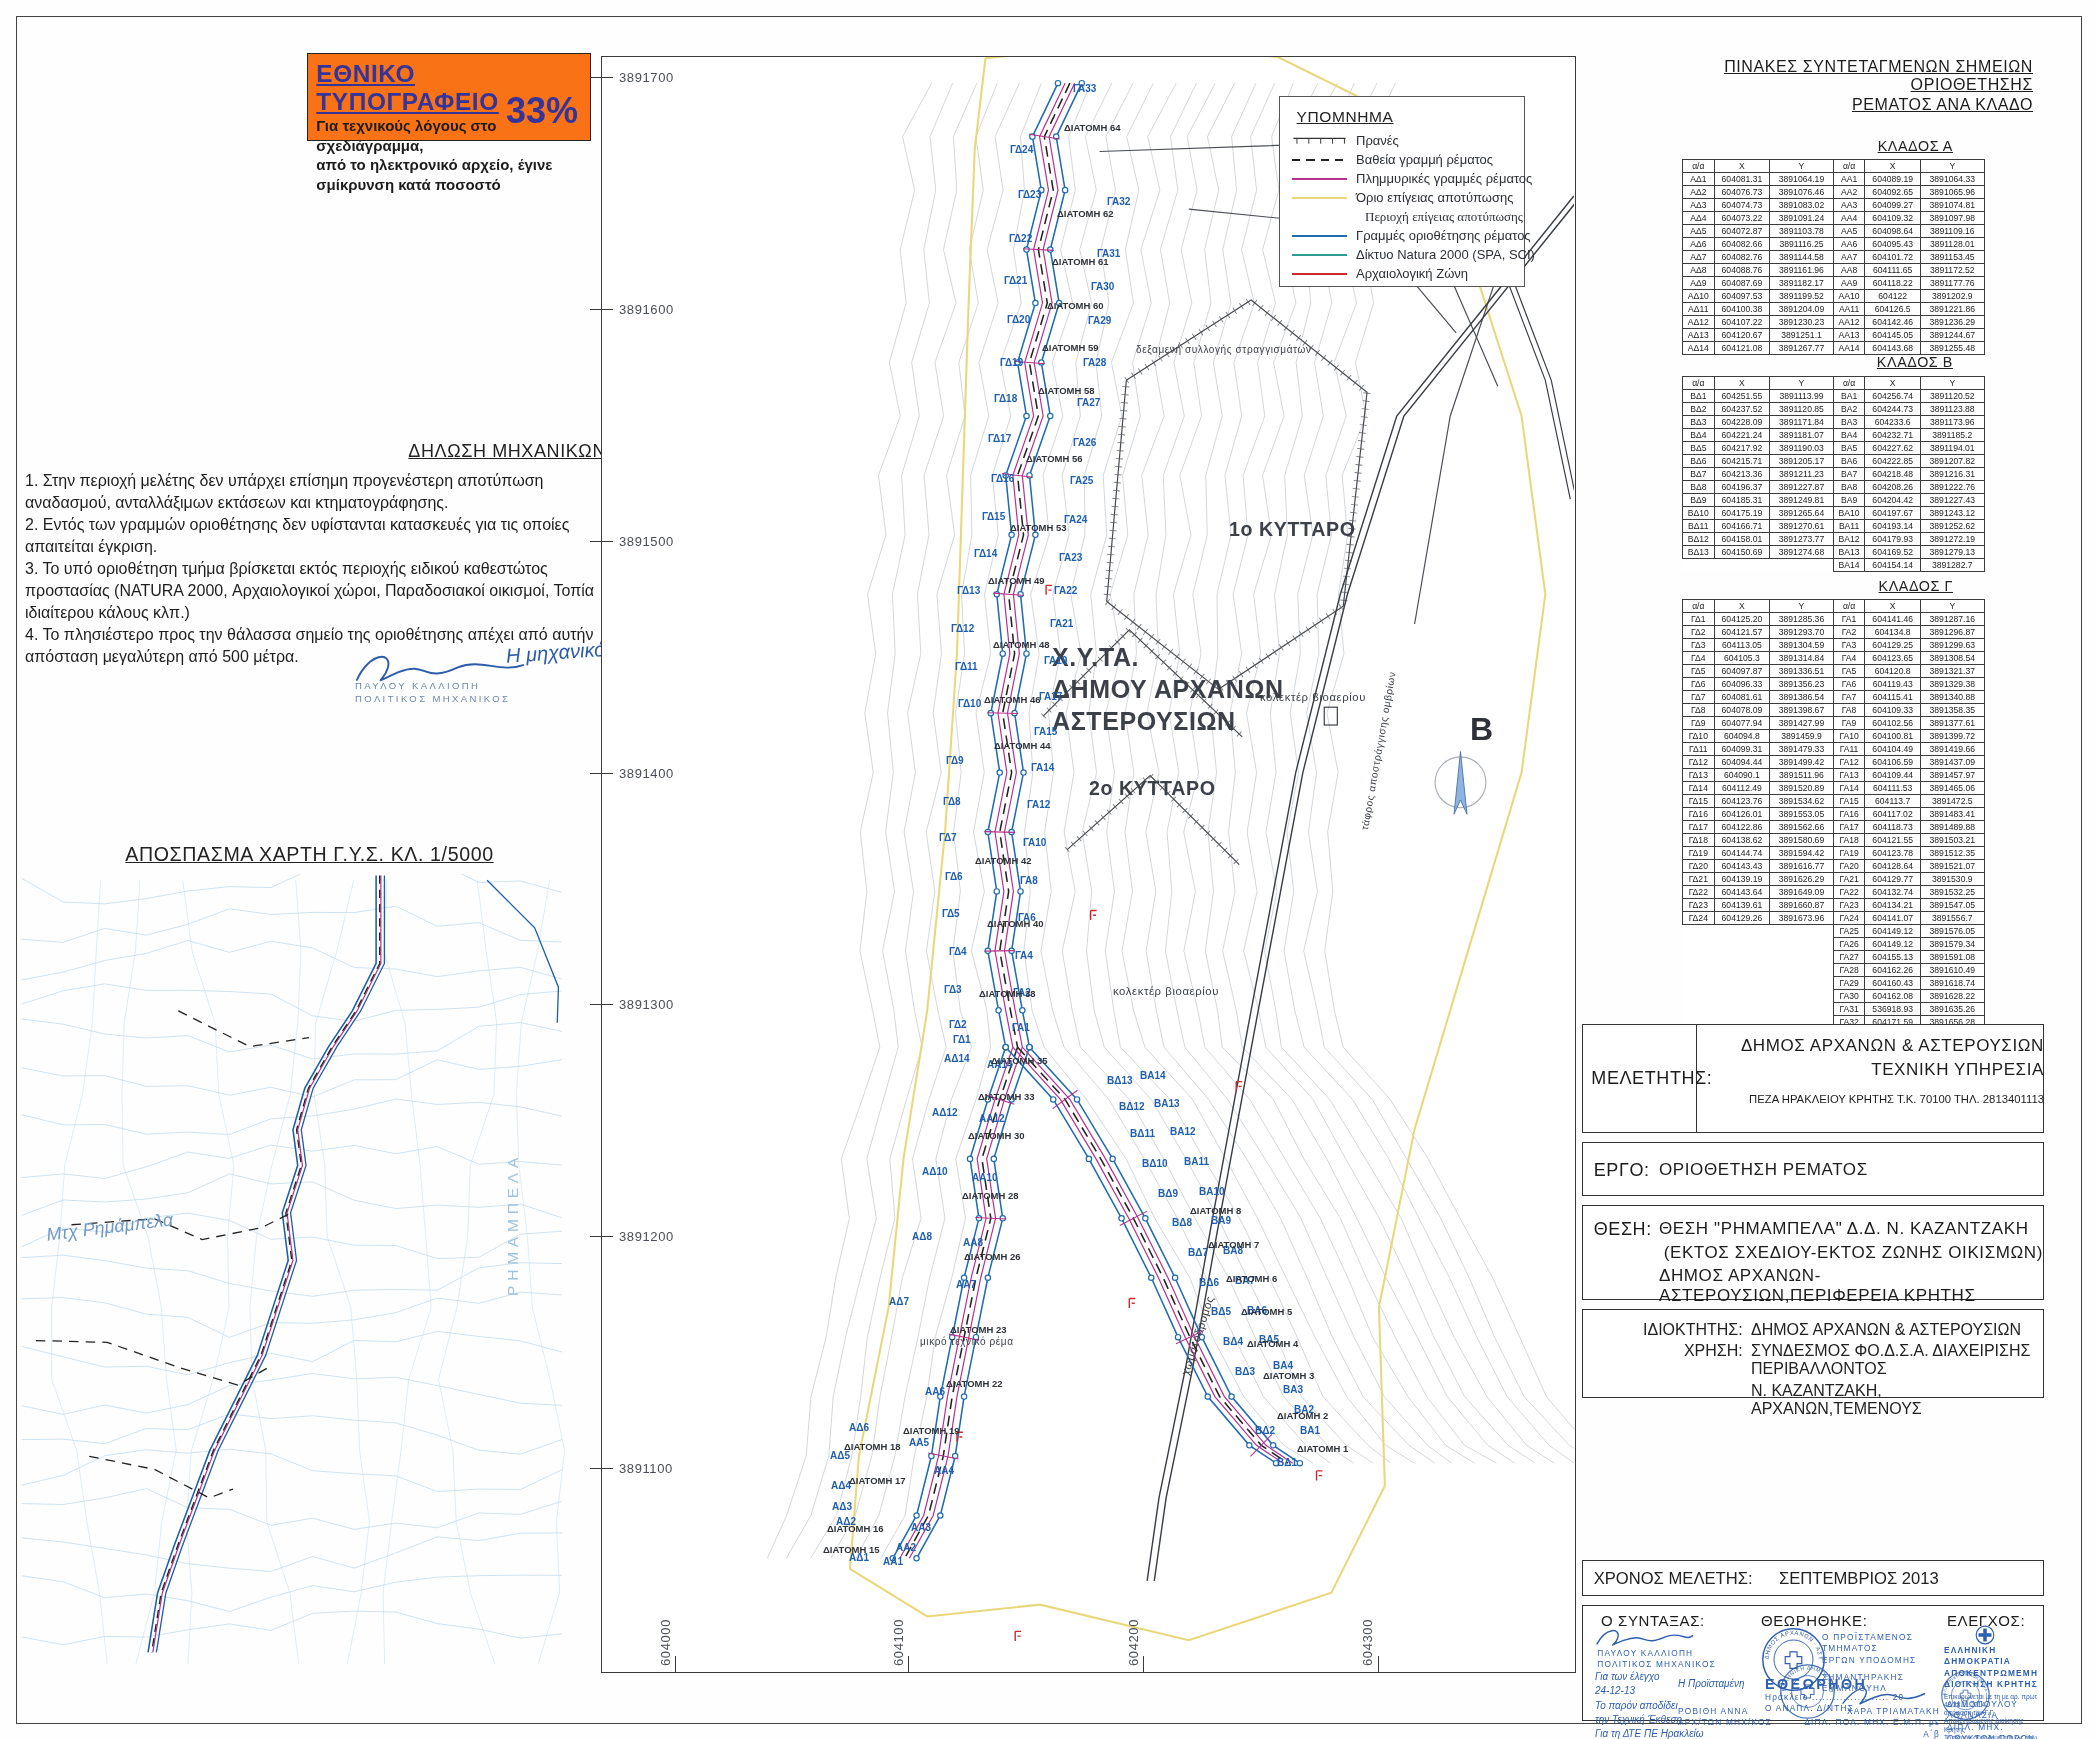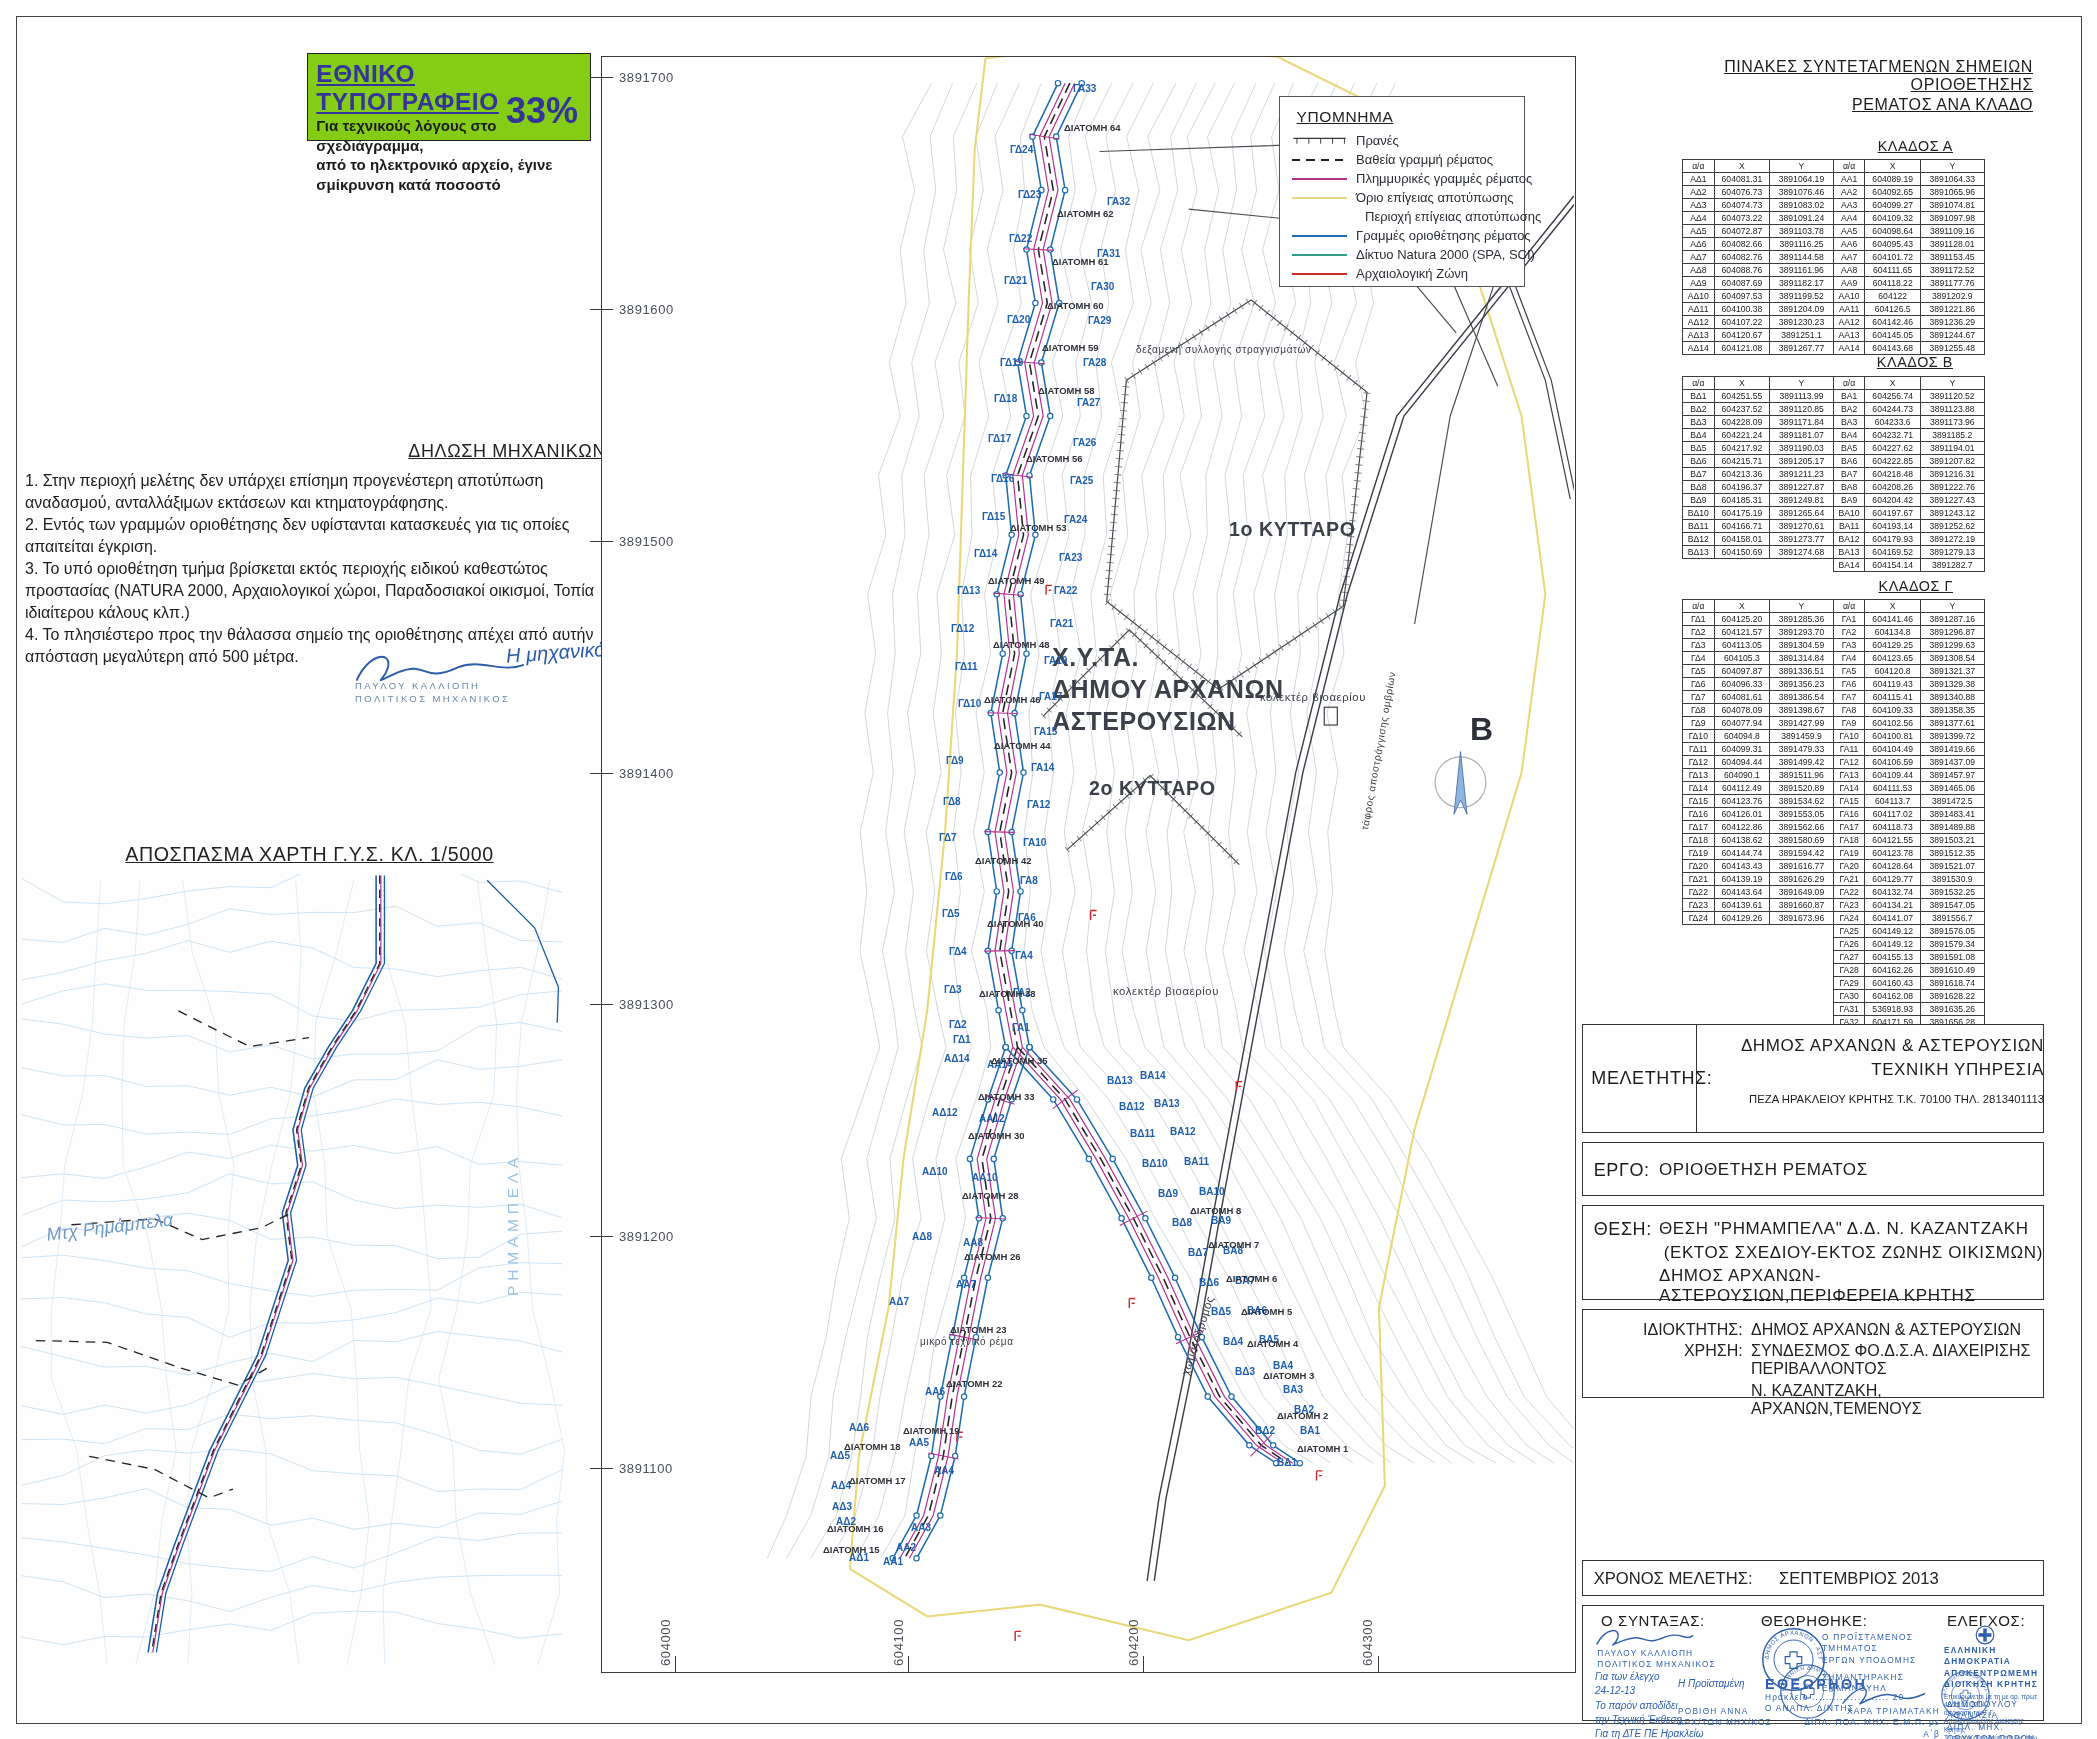--- a/index.html
+++ b/index.html
@@ -5,21 +5,21 @@
   html,body{margin:0;padding:0;background:#ddd;}
   .sheet{position:relative;width:2097px;height:1739px;background:#fefefe;
          font-family:"Liberation Sans",sans-serif;color:#222;overflow:hidden;}
   .abs{position:absolute;}
   .border-outer{border:1.2px solid #444;}
   .mapframe{border:1.2px solid #3a3a3a;background:#fff;}
   .u{text-decoration:underline;}
   .ctr{text-align:right;}
   .blue{color:#34349b;}
   
-  .natbox{border:1.8px solid #222;padding:6px 8.3px 7.1px 8.3px;background:#84cc16;}
+  .natbox{border:1.8px solid #222;padding:6px 8.3px 7.1px 8.3px;background:#f97316;}
   .natbox .t{font-size:24.4px;font-weight:bold;letter-spacing:0.6px;}
   .natbox .l{font-size:15px;font-weight:bold;line-height:19.6px;color:#1c1c1c;}
   
   .decl-title{font-size:18px;letter-spacing:0.6px;}
   .decl-body{font-size:16px;line-height:22px;color:#1e1e1e;}
   .hand{color:#2d5cab;font-style:italic;}
   .stampline{color:#6b86ab;font-size:9.5px;letter-spacing:2.4px;line-height:13px;}
   
   .ytick{font-size:13px;color:#4a4f57;letter-spacing:0.6px;}
   .xtick{font-size:13px;color:#4a4f57;letter-spacing:0.6px;transform:rotate(-90deg);transform-origin:left bottom;white-space:nowrap;}
@@ -483,21 +483,21 @@
         </div>
         <div class="lg-row">
           <div class="lg-sym" style="background: rgb(181, 48, 143);"></div>
           <div class="lg-lab">Πλημμυρικές γραμμές ρέματος</div>
         </div>
         <div class="lg-row">
           <div class="lg-sym" style="background: rgb(233, 216, 123);"></div>
           <div class="lg-lab">Όριο επίγειας αποτύπωσης</div>
         </div>
         <div class="lg-row">
-          <div class="lg-lab" style="left: 73px;">Περιοχή επίγειας αποτύπωσης</div>
+          <div class="lg-lab" style="left: 73px; font-family: Liberation Serif, serif;">Περιοχή επίγειας αποτύπωσης</div>
         </div>
         <div class="lg-row">
           <div class="lg-sym" style="background: rgb(31, 108, 176);"></div>
           <div class="lg-lab">Γραμμές οριοθέτησης ρέματος</div>
         </div>
         <div class="lg-row">
           <div class="lg-sym" style="background: rgb(42, 157, 143);"></div>
           <div class="lg-lab">Δίκτυο Natura 2000 (SPA, SCI)</div>
         </div>
         <div class="lg-row">

